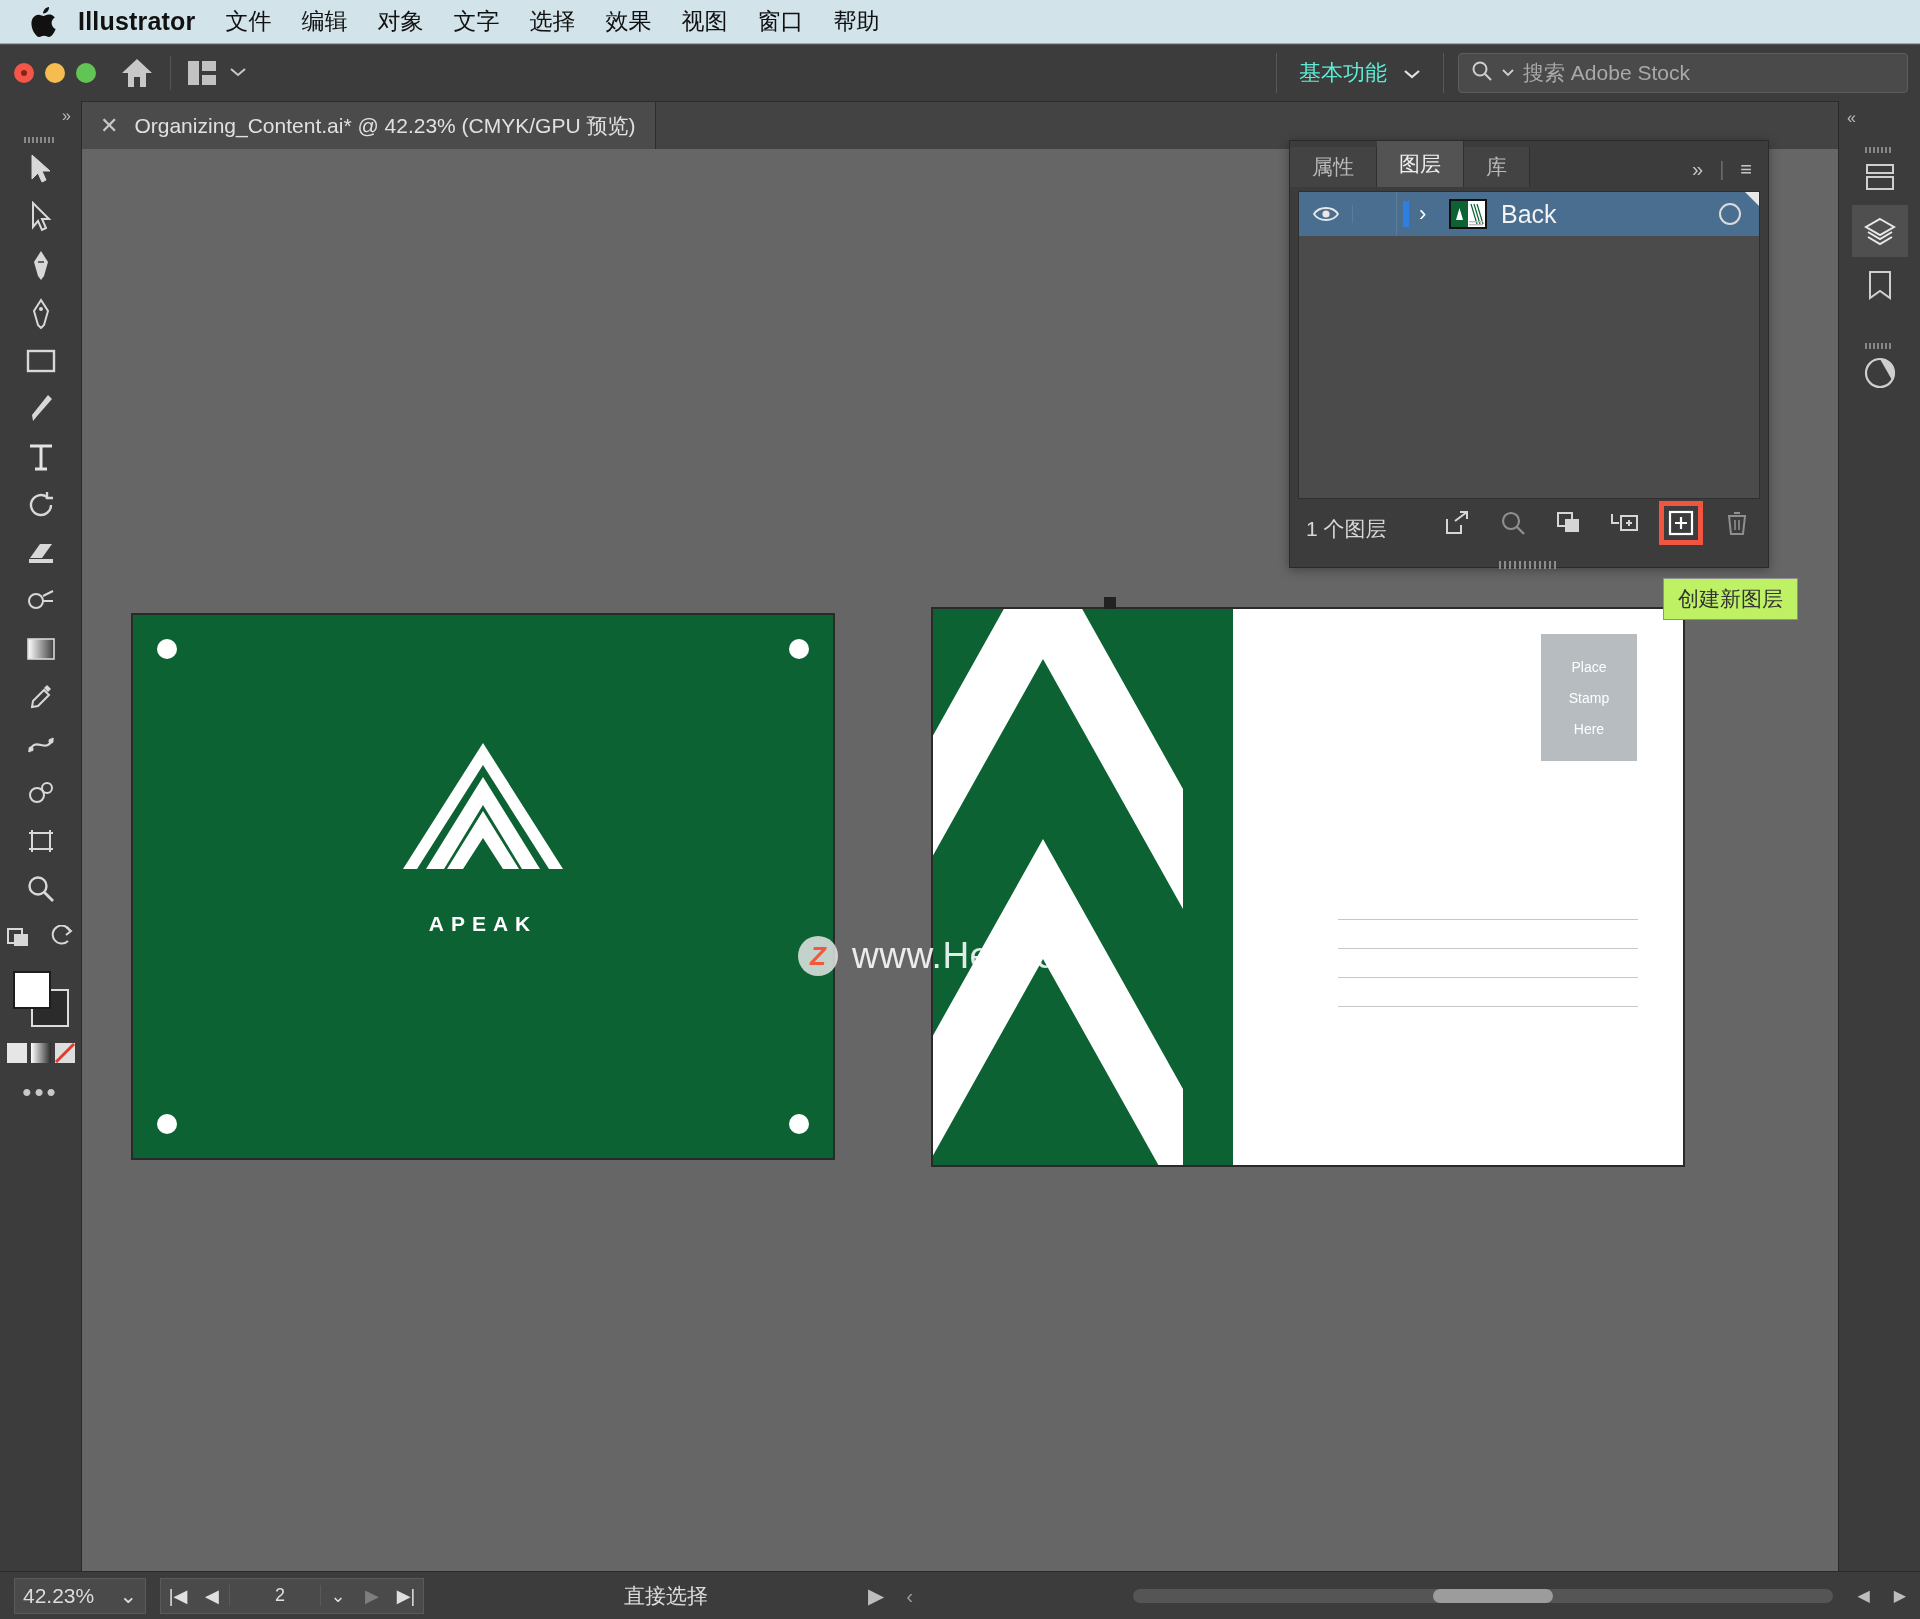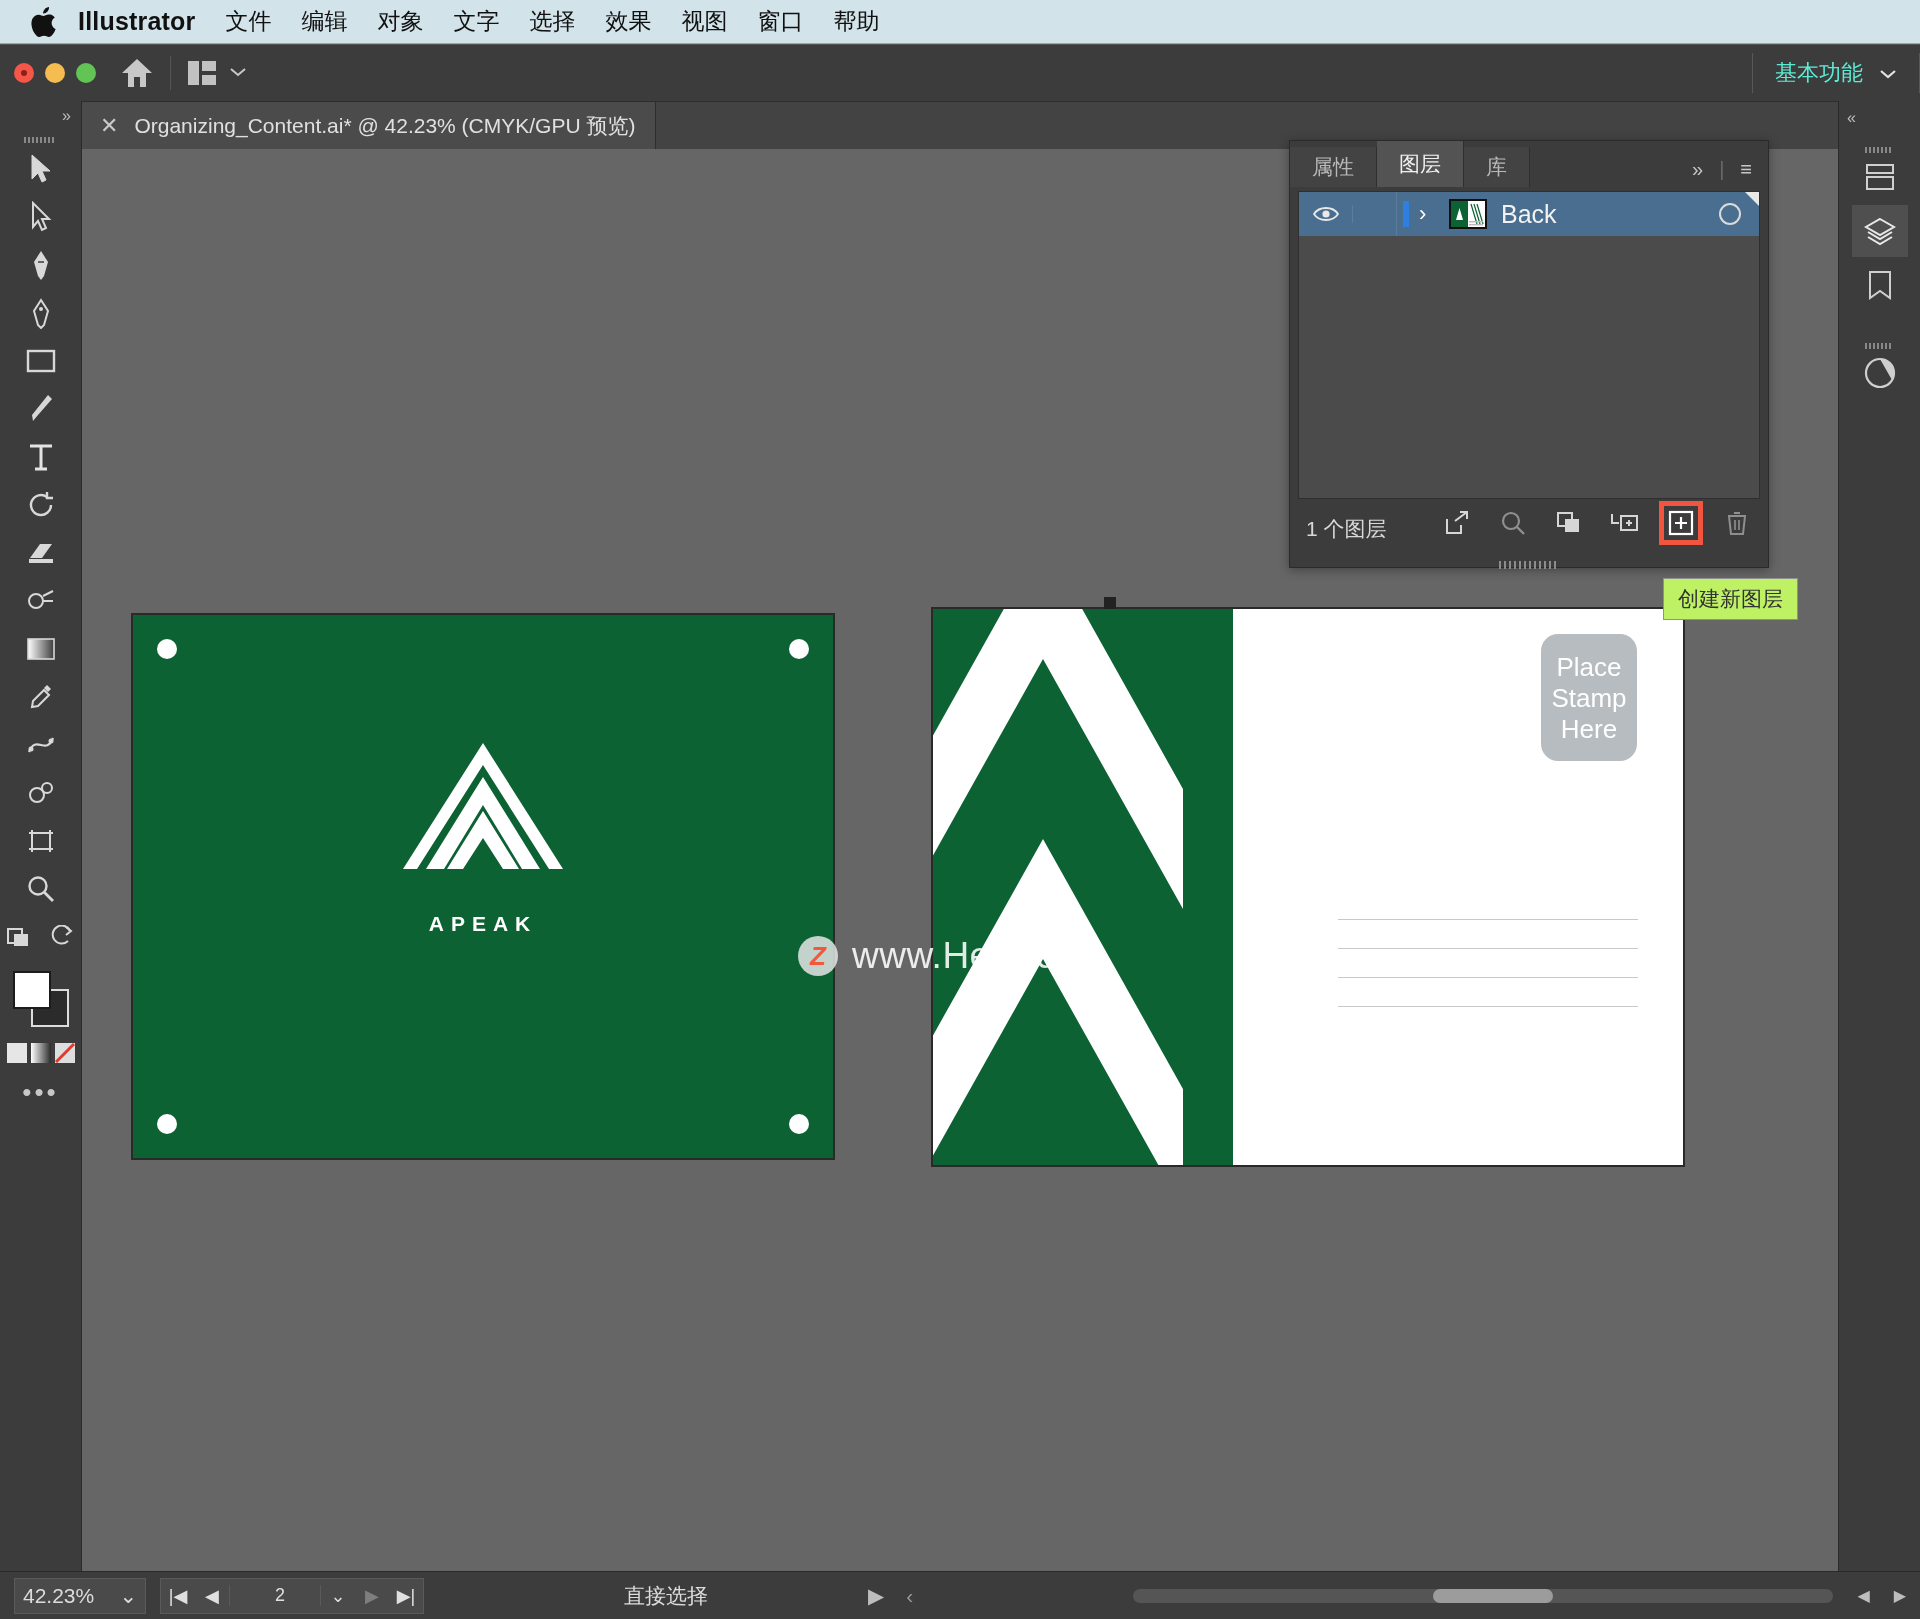--- a/index.html
+++ b/index.html
@@ -130,22 +130,22 @@
     letter-spacing: 7px;
   }
 
   
   .artboard-back {
     position: absolute; left: 849px; top: 458px; width: 754px; height: 560px;
     background: #ffffff; border: 2px solid #2a2a2a; overflow: hidden;
   }
   .stamp {
     position: absolute; right: 46px; top: 25px; width: 96px; height: 127px;
-    background: #b6bcc0; color: #fff; font-size: 26px; line-height: 31px;
-    text-align: center; padding-top: 18px; border-radius: 17px;
+    background: #b6bcc0; color: #fff; font-size: 14px; line-height: 31px;
+    text-align: center; padding-top: 18px;
   }
   .addr-lines { position: absolute; right: 45px; bottom: 130px; width: 300px; }
   .addr-line { height: 1px; background: #c8c8c8; margin-bottom: 28px; }
 
   
   .watermark {
     position: absolute; left: 716px; top: 786px; display: flex; align-items: center; gap: 14px;
     z-index: 30; pointer-events: none;
   }
   .wm-badge {
@@ -313,20 +313,34 @@
       <div class="ws-sep"></div>
       <div class="workspace">
         <span>基本功能</span>
         <span>
           <svg width="18" height="12" viewBox="0 0 18 12">
               <path d="M2 3 L9 9 L16 3" stroke="#e2e2e2" stroke-width="2.2" fill="none"></path>
             </svg>
         </span>
       </div>
       <div class="ws-sep"></div>
+      <div class="search-box">
+        <span>
+          <svg width="22" height="22" viewBox="0 0 22 22">
+            <circle cx="9" cy="9" r="6.5" stroke="#cfcfcf" stroke-width="2" fill="none"></circle>
+            <path d="M13.8 13.8 L20 20" stroke="#cfcfcf" stroke-width="2"></path>
+          </svg>
+        </span>
+        <span>
+          <svg width="14" height="10" viewBox="0 0 14 10">
+              <path d="M2 2 L7 7 L12 2" stroke="#cfcfcf" stroke-width="1.8" fill="none"></path>
+            </svg>
+        </span>
+        <span class="search-ph">搜索 Adobe Stock</span>
+      </div>
     </div>
   </div>
 
   <div class="tabbar">
     <div class="doc-tab">
       <span class="tab-close">✕</span>
       <span>Organizing_Content.ai* @ 42.23% (CMYK/GPU 预览)</span>
     </div>
   </div>
 

